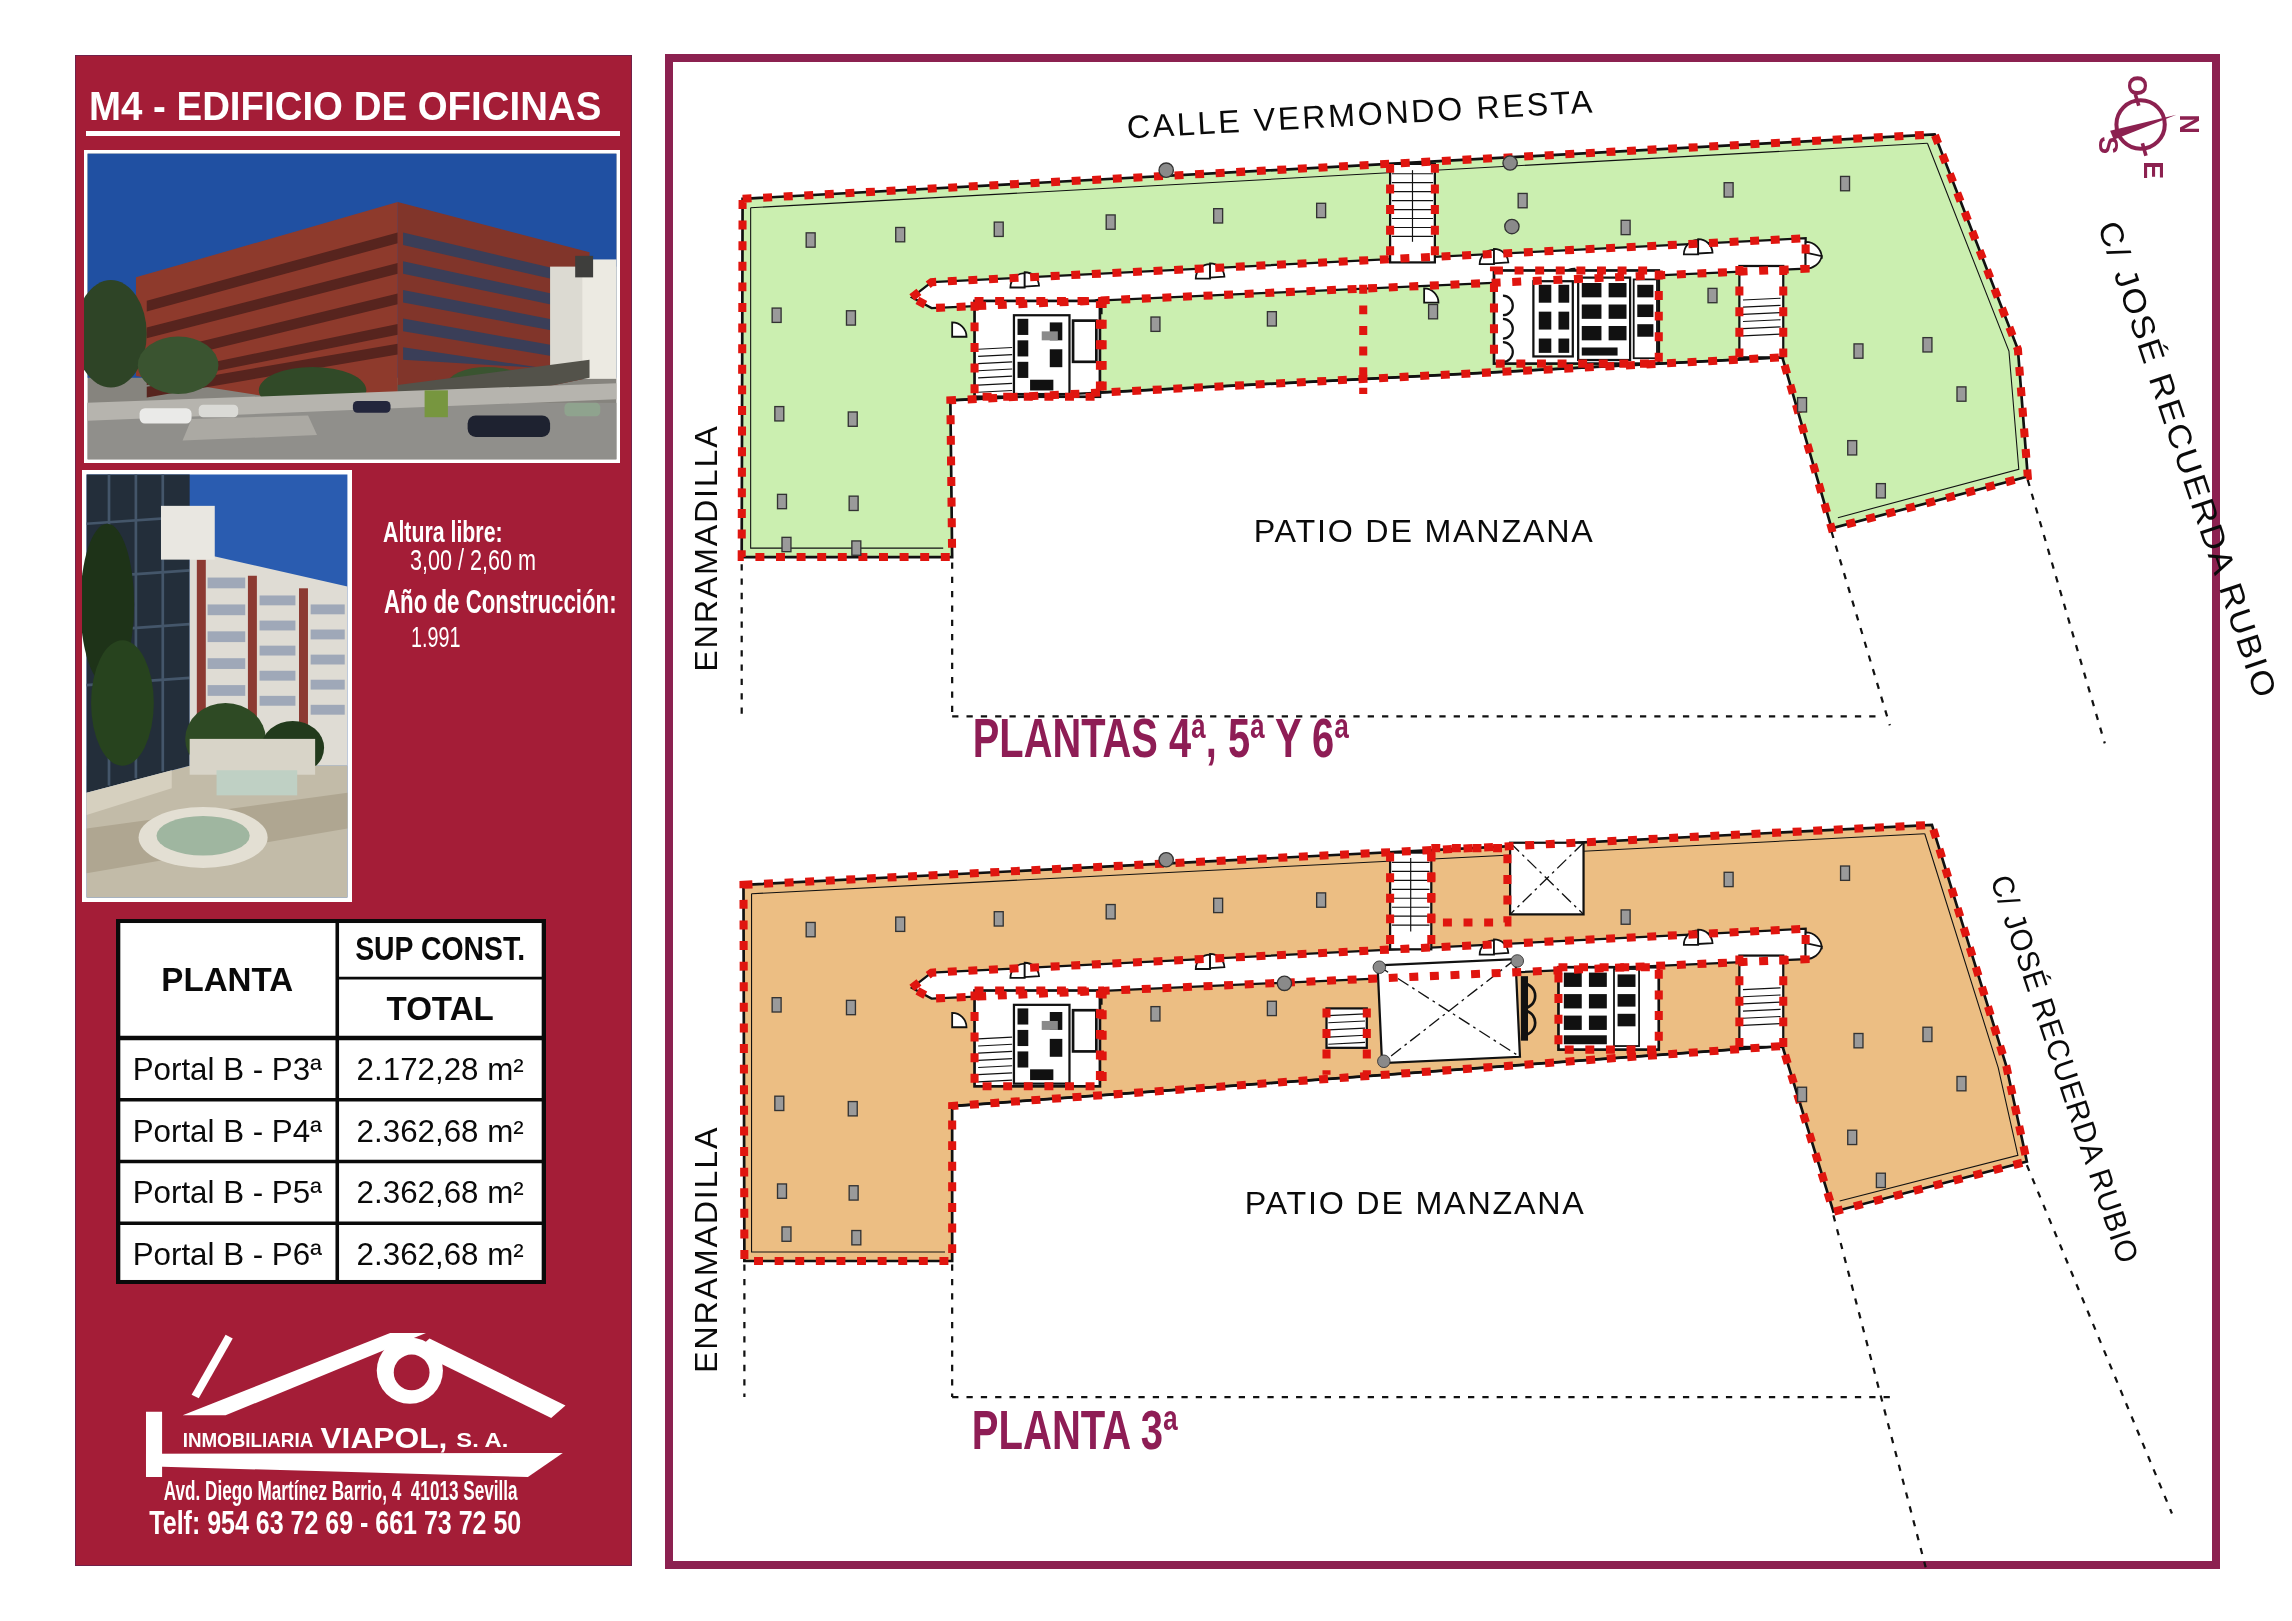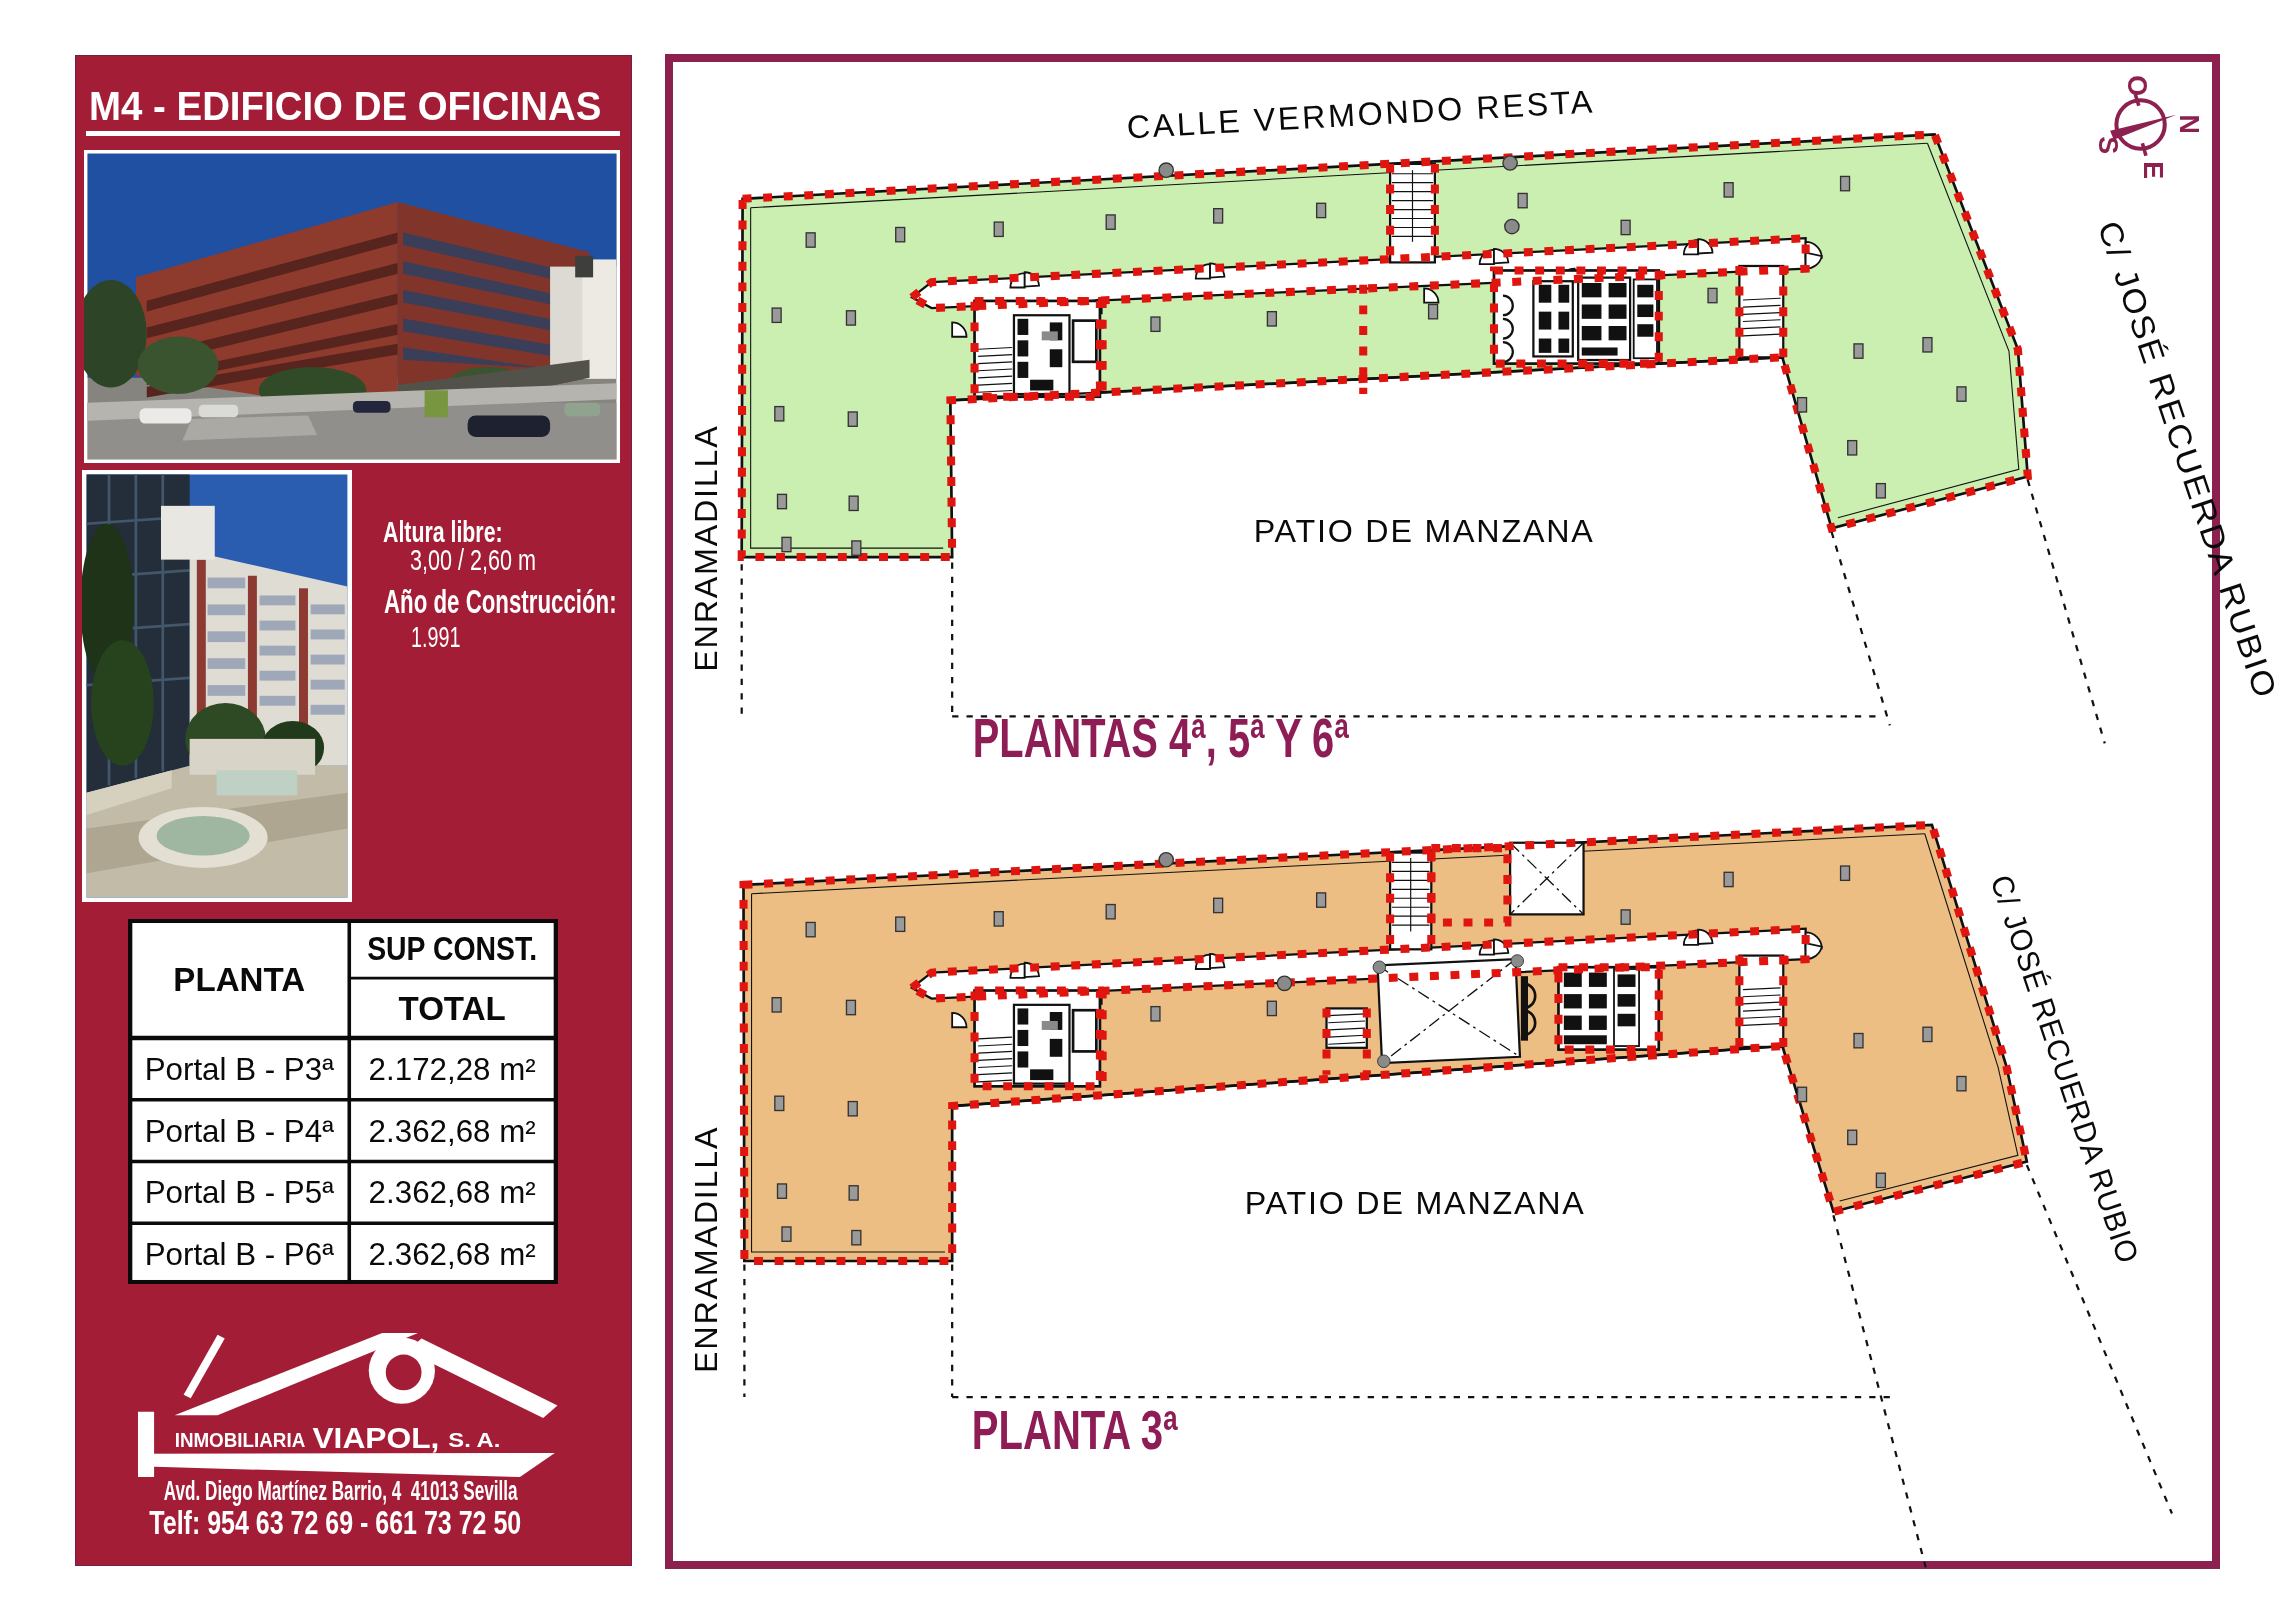--- a/index.html
+++ b/index.html
@@ -125,21 +125,21 @@
 
     <polygon points="5,360 100,335 100,355 5,385" fill="#D6D0BF"></polygon>
   </svg>
 </div>
 
 <div class="abs" style="left:383px;top:517px;color:#fff;font-weight:bold;font-size:29.6px;line-height:29.6px;white-space:nowrap;transform:scaleX(.72);transform-origin:left top;">Altura libre:</div>
 <div class="abs" style="left:410px;top:545px;color:#fff;font-size:30px;line-height:30px;white-space:nowrap;transform:scaleX(.72);transform-origin:left top;">3,00 / 2,60 m</div>
 <div class="abs" style="left:384px;top:585px;color:#fff;font-weight:bold;font-size:33px;line-height:33px;white-space:nowrap;transform:scaleX(.675);transform-origin:left top;">Año de Construcción:</div>
 <div class="abs" style="left:411px;top:622px;color:#fff;font-size:30px;line-height:30px;white-space:nowrap;transform:scaleX(.66);transform-origin:left top;">1.991</div>
 
-<div class="abs" style="left:128px;top:919px;width:430px;height:378px;">
+<div class="abs" style="left:116px;top:919px;width:430px;height:378px;">
   <svg width="430" height="365" viewBox="0 0 480 408">
     <rect x="2" y="2" width="476" height="404" fill="#ffffff" stroke="#0a0a0a" stroke-width="5"></rect>
     <line x1="247" y1="2" x2="247" y2="406" stroke="#0a0a0a" stroke-width="4"></line>
     <line x1="247" y1="66" x2="478" y2="66" stroke="#0a0a0a" stroke-width="3"></line>
     <line x1="2" y1="133" x2="478" y2="133" stroke="#0a0a0a" stroke-width="5"></line>
     <line x1="2" y1="202" x2="478" y2="202" stroke="#0a0a0a" stroke-width="4"></line>
     <line x1="2" y1="271" x2="478" y2="271" stroke="#0a0a0a" stroke-width="4"></line>
     <line x1="2" y1="340" x2="478" y2="340" stroke="#0a0a0a" stroke-width="4"></line>
     <g fill="#0a0a0a" font-family="Liberation Sans, sans-serif" font-size="37" font-weight="bold" text-anchor="middle">
       <text x="124" y="81">PLANTA</text>
@@ -152,21 +152,21 @@
       <text x="124" y="249">Portal B - P4ª</text>
       <text x="362" y="249">2.362,68 m²</text>
       <text x="124" y="318">Portal B - P5ª</text>
       <text x="362" y="318">2.362,68 m²</text>
       <text x="124" y="387">Portal B - P6ª</text>
       <text x="362" y="387">2.362,68 m²</text>
     </g>
   </svg>
 </div>
 
-<div class="abs" style="left:117px;top:1325px;width:457px;height:161px;">
+<div class="abs" style="left:125px;top:1325px;width:457px;height:161px;">
   <svg width="457" height="161" viewBox="0 0 510 180">
 
     <polygon points="74,78 112,11 120,15 82,82" fill="#ffffff"></polygon>
 
     <polygon points="64,101 296,9 336,9 112,101" fill="#ffffff"></polygon>
 
     <polygon points="340,15 492,90 476,104 324,29" fill="#ffffff"></polygon>
 
     <circle cx="318" cy="51" r="37" fill="#ffffff"></circle>
 

